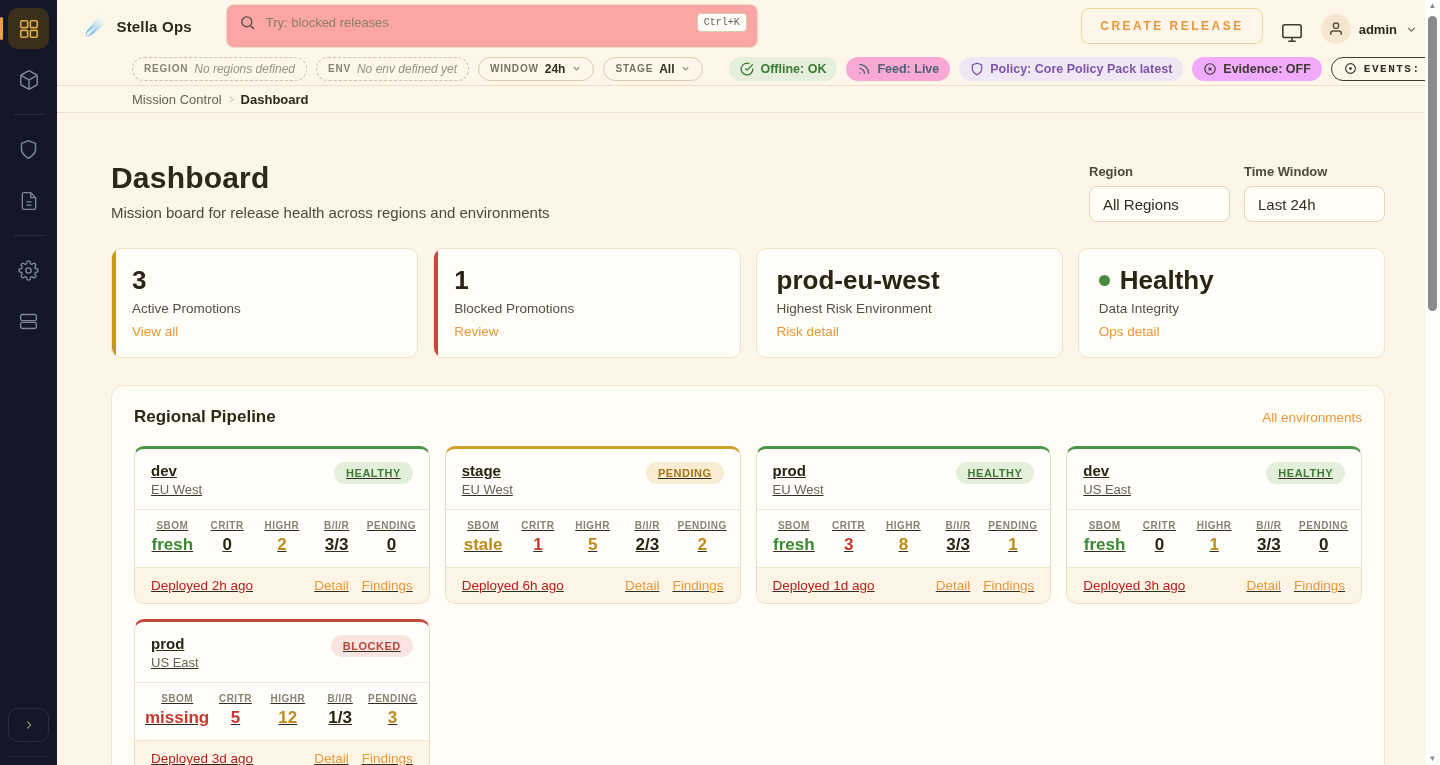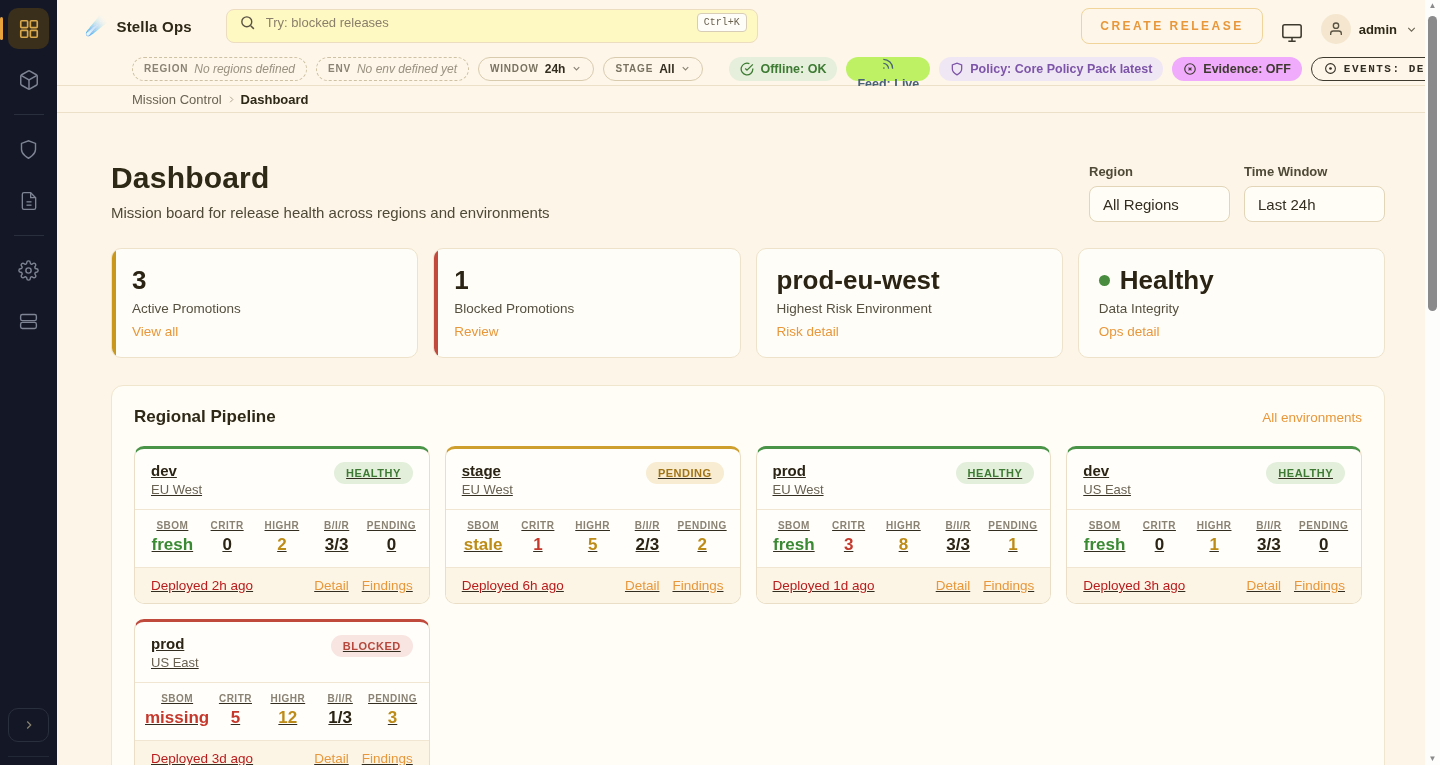--- a/index.html
+++ b/index.html
@@ -38,21 +38,21 @@
   .main { flex:1; display:flex; flex-direction:column; height:765px; overflow:hidden; }
 
   .topbar {
     height:52px; display:flex; align-items:center; padding:0 22px 0 28px; gap:18px;
     background:#fdf6e9; flex:0 0 52px;
   }
   .brand { display:flex; align-items:center; gap:9px; }
   .brand-logo { font-size:18px; }
   .brand-name { font-size:15px; font-weight:700; color:#2e2817; letter-spacing:.2px; }
   .searchbar {
-    width:532px; height:34px; border:1px solid #ecdcc0; background:#fef9c3;
+    width:532px; height:44px; border:1px solid #ecdcc0; background:#fca5a5;
     border-radius:8px; display:flex; align-items:center; gap:10px; padding:0 10px 8px 12px;
     color:#8a7f6a; margin-left:16px;
   }
   .searchbar input {
     border:none; outline:none; background:transparent; flex:1; font-size:13px;
     color:#574f3d; font-family:inherit;
   }
   .searchbar input::placeholder { color:#8a7f6a; }
   .kbd {
     font-family:"Liberation Mono","DejaVu Sans Mono",monospace; font-size:10px;
@@ -332,21 +332,21 @@
       <div class="pill badge-pill" style="background: rgb(229, 239, 219);">
         <span>
           <svg width="14" height="14" viewBox="0 0 24 24" fill="none" stroke="#3d7a33" stroke-width="2.2">
             <path d="M22 11.08V12a10 10 0 1 1-5.93-9.14"></path>
             <polyline points="22 4 12 14.01 9 11.01"></polyline>
           </svg>
         </span>
         <span style="color: rgb(61, 122, 51);">Offline: OK</span>
       </div>
 
-      <div class="pill badge-pill" style="background: #bef264; flex-direction: column;">
+      <div class="pill badge-pill" style="background: #f9a8d4;">
         <span>
           <svg width="14" height="14" viewBox="0 0 24 24" fill="none" stroke="#4a6376" stroke-width="2.2">
             <path d="M4 11a9 9 0 0 1 9 9"></path>
             <path d="M4 4a16 16 0 0 1 16 16"></path>
             <circle cx="5" cy="19" r="1.4" fill="#4a6376" stroke="none"></circle>
           </svg>
         </span>
         <span style="color: rgb(74, 99, 118);">Feed: Live</span>
       </div>
 

